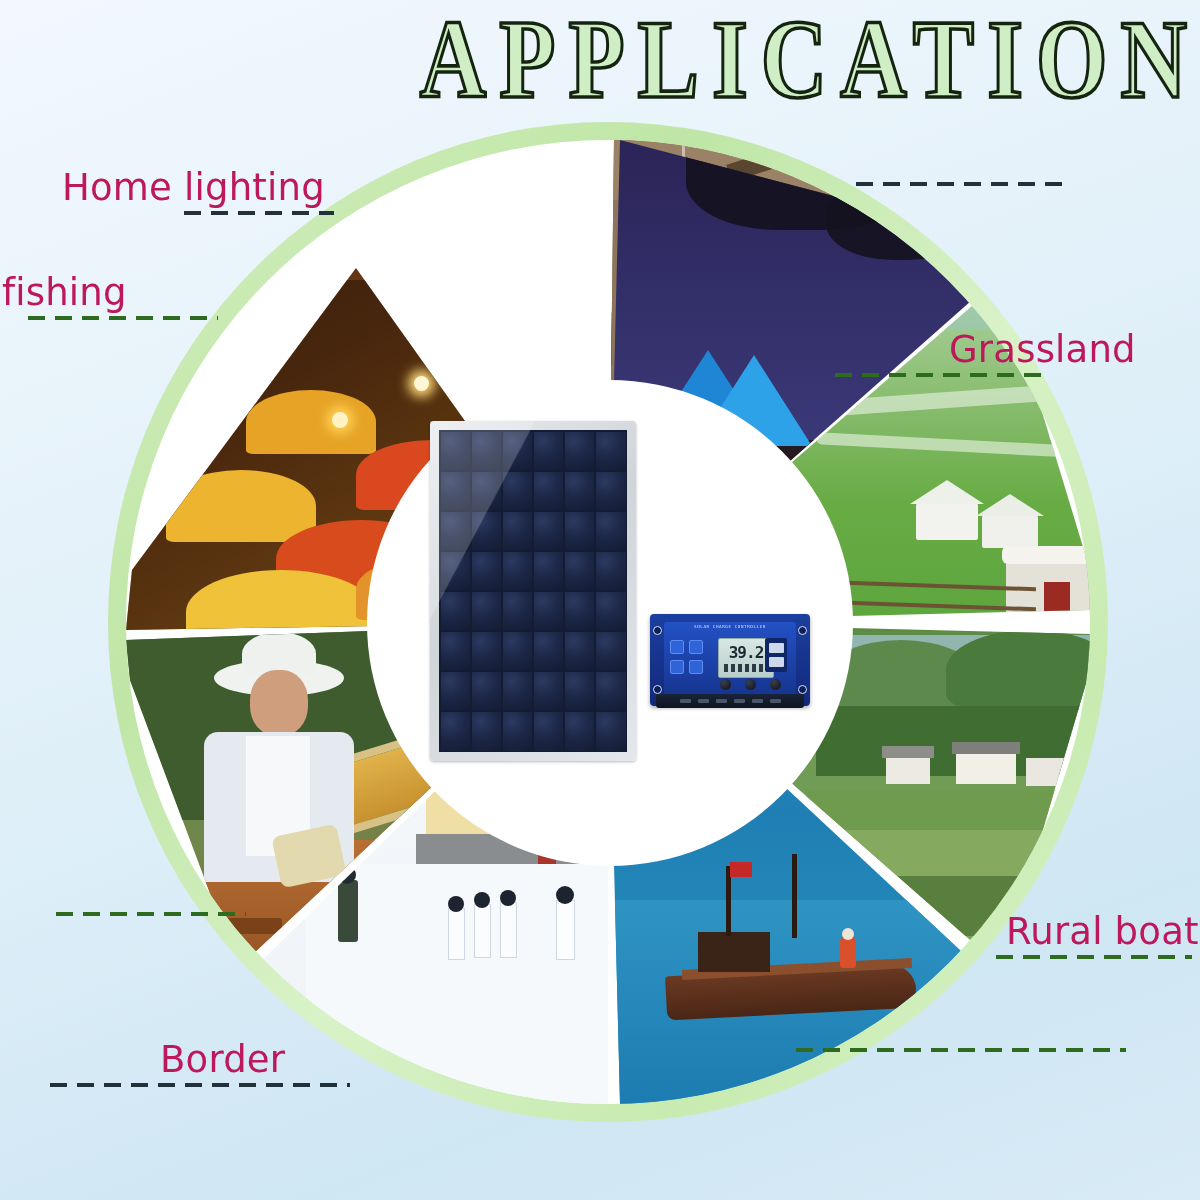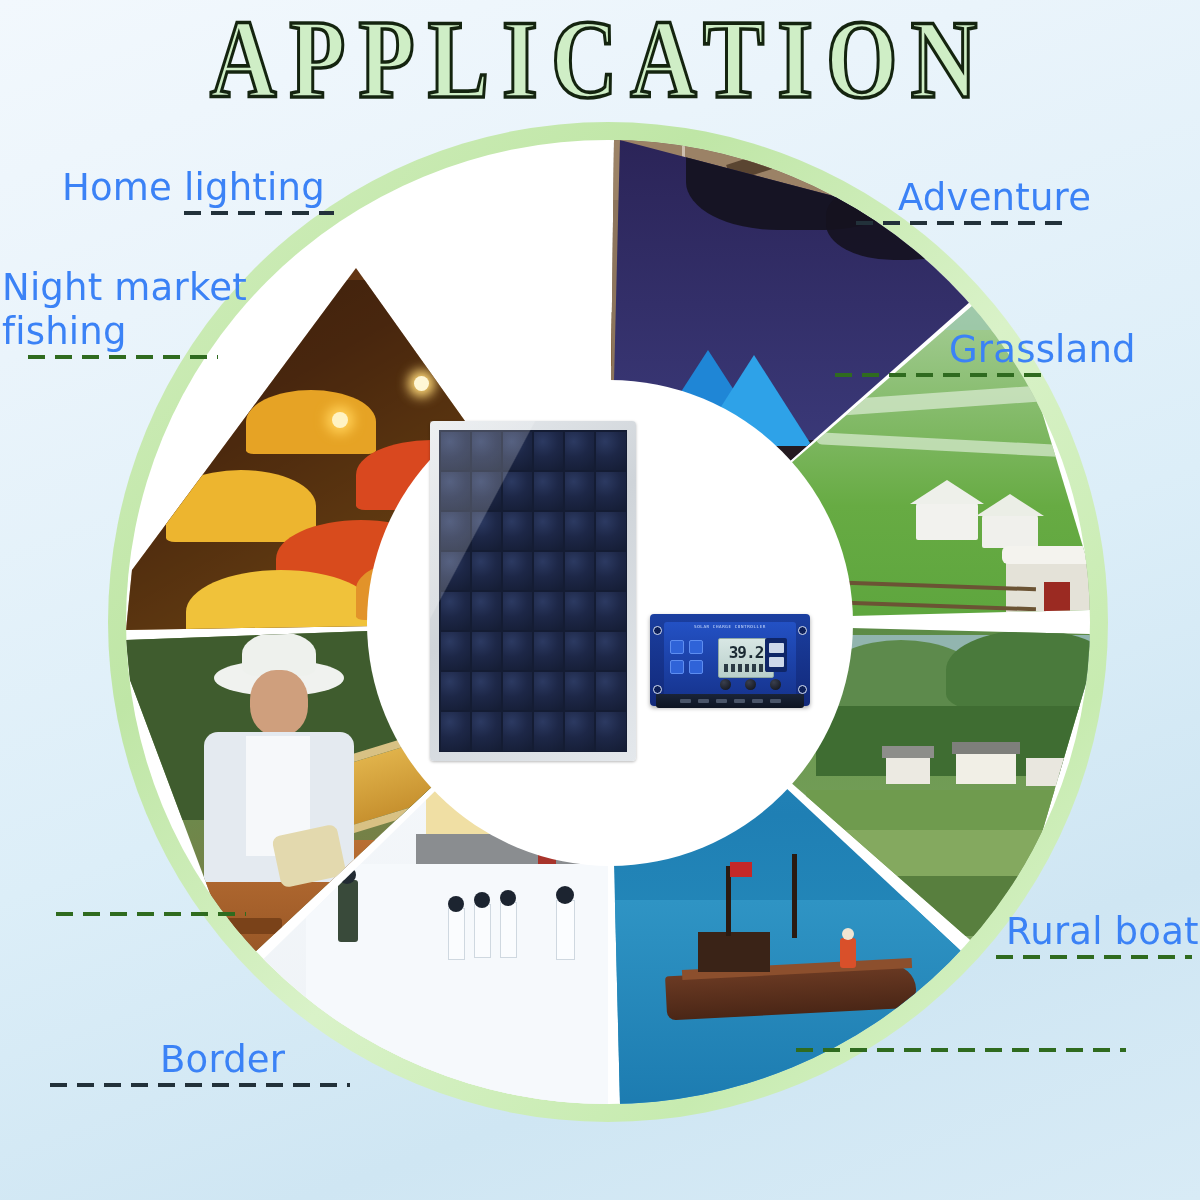--- a/index.html
+++ b/index.html
@@ -6,21 +6,21 @@
   html,body { width:1200px; height:1200px; overflow:hidden; }
   body {
     font-family:"DejaVu Sans", sans-serif;
     background:linear-gradient(160deg,#f2f8fd 0%,#eaf4fb 22%,#dceef8 55%,#cfe6f3 80%,#d8ebf6 100%);
     position:relative;
   }
 
   
   .title-wrap{
     position:absolute; top:4px; left:0; width:1200px; height:110px;
-    display:flex; align-items:center; justify-content:center;
+    display:flex; align-items:center; justify-content:flex-end;
     z-index:40; pointer-events:none;
   }
   .title{
     font-family:"Liberation Serif", "DejaVu Serif", serif;
     font-size:92px; font-weight:700; letter-spacing:13px;
     color:#cfeec6;
     -webkit-text-stroke:3px #14240f;
     text-shadow:0 0 1px #14240f;
     transform:scaleY(1.22);
     white-space:nowrap;
@@ -123,21 +123,21 @@
     position:absolute;left:6px;right:6px;bottom:-2px;height:14px;
     background:linear-gradient(#1a2438,#0d1422); border-radius:0 0 3px 3px;
     display:flex; gap:7px; align-items:center; justify-content:center;
   }
   .ctrl-base s{ display:block;width:11px;height:4px;background:#4a5569;border-radius:1px;}
 
   
   .lbl{ position:absolute; z-index:50; }
   .lbl .t{
     font-family:"DejaVu Sans", sans-serif;
-    font-size:37px; color:#3b82f6; white-space:nowrap; line-height:1.06;
+    font-size:37px; color:#be185d; white-space:nowrap; line-height:1.06;
     letter-spacing:.2px;
   }
   .dash{
     height:4px; margin-top:4px;
     background:repeating-linear-gradient(90deg,#2f6b1f 0 17px,transparent 17px 27px);
   }
   .dash.alt{
     background:repeating-linear-gradient(90deg,#22313a 0 17px,transparent 17px 27px);
   }
 </style>
@@ -423,36 +423,34 @@
     </div>
   </div>
 </div>
 
 <div class="lbl" style="left:62px; top:168px;">
   <div class="t">Home lighting</div>
   <div class="dash alt" style="width:150px;margin-left:122px;"></div>
 </div>
 
 <div class="lbl" style="left:2px; top:268px;">
-  <div class="t">Night market</div>
   <div class="t" style="margin-top:5px;">fishing</div>
   <div class="dash" style="width:190px;margin-left:26px;"></div>
 </div>
 
 <div class="lbl" style="left:4px; top:908px;">
   <div class="dash" style="width:190px;margin-left:52px;"></div>
 </div>
 
 <div class="lbl" style="left:160px; top:1040px;">
   <div class="t">Border</div>
   <div class="dash alt" style="width:300px;margin-left:-110px;"></div>
 </div>
 
 <div class="lbl" style="left:898px; top:178px;">
-  <div class="t">Adventure</div>
   <div class="dash alt" style="width:206px;margin-left:-42px;"></div>
 </div>
 
 <div class="lbl" style="left:949px; top:330px;">
   <div class="t">Grassland</div>
   <div class="dash" style="width:214px;margin-left:-114px;"></div>
 </div>
 
 <div class="lbl" style="left:1006px; top:912px;">
   <div class="t">Rural boat</div>

